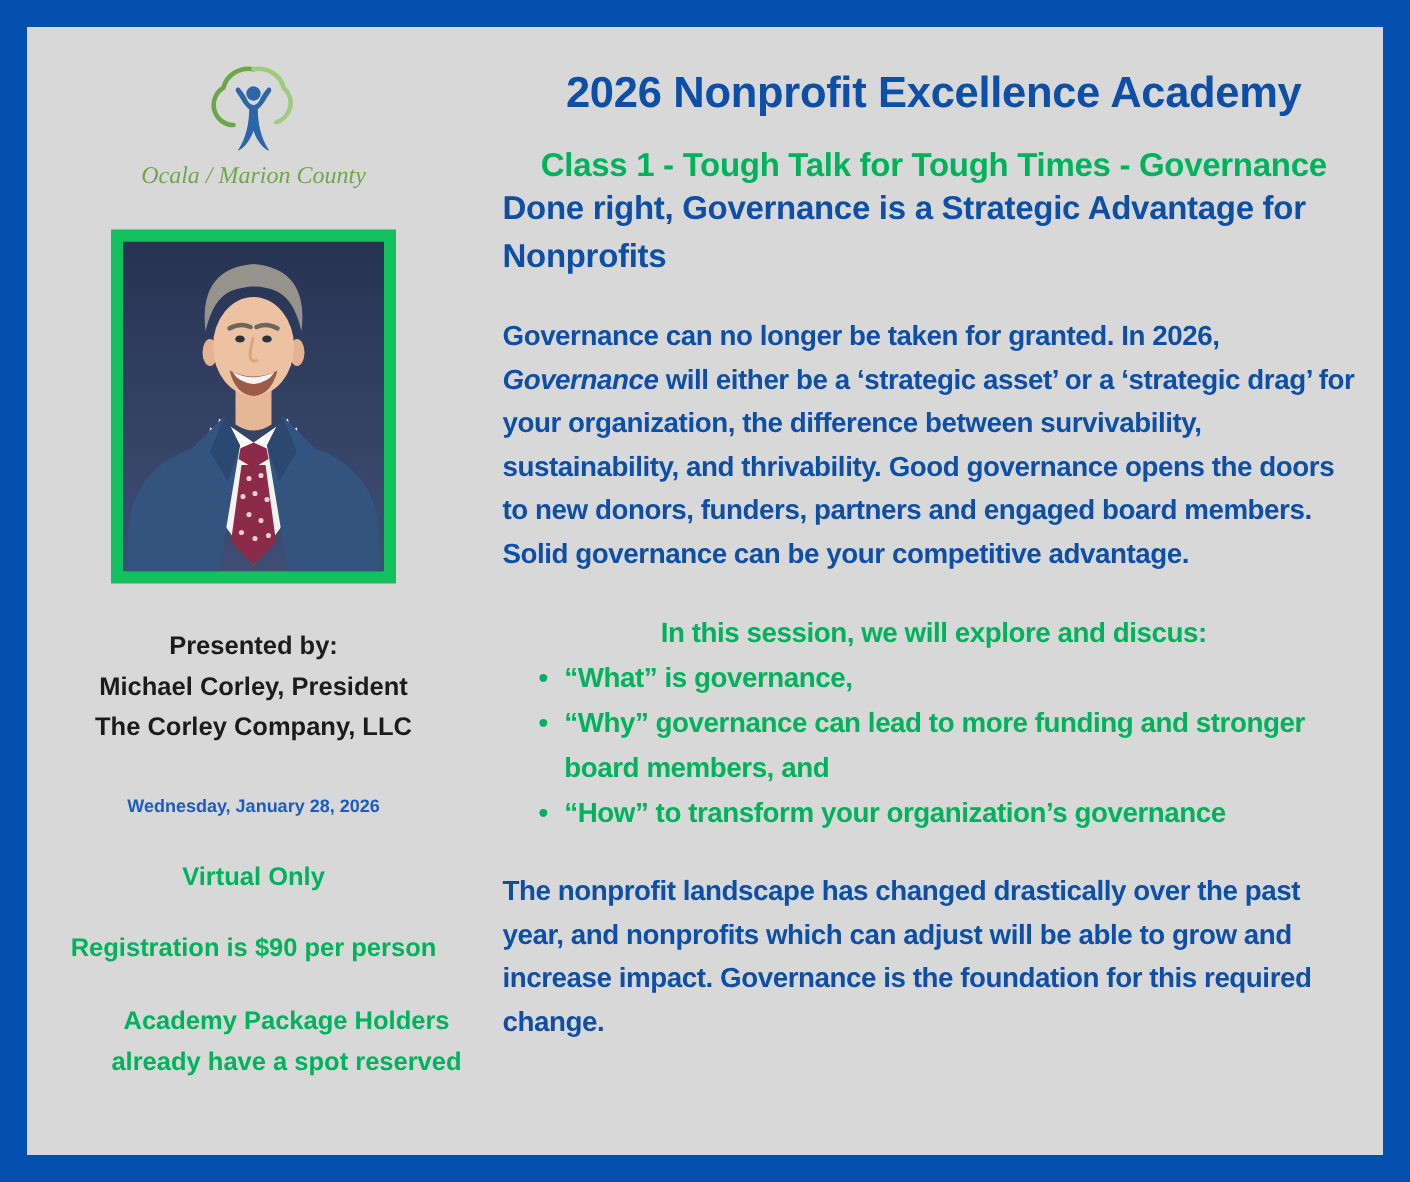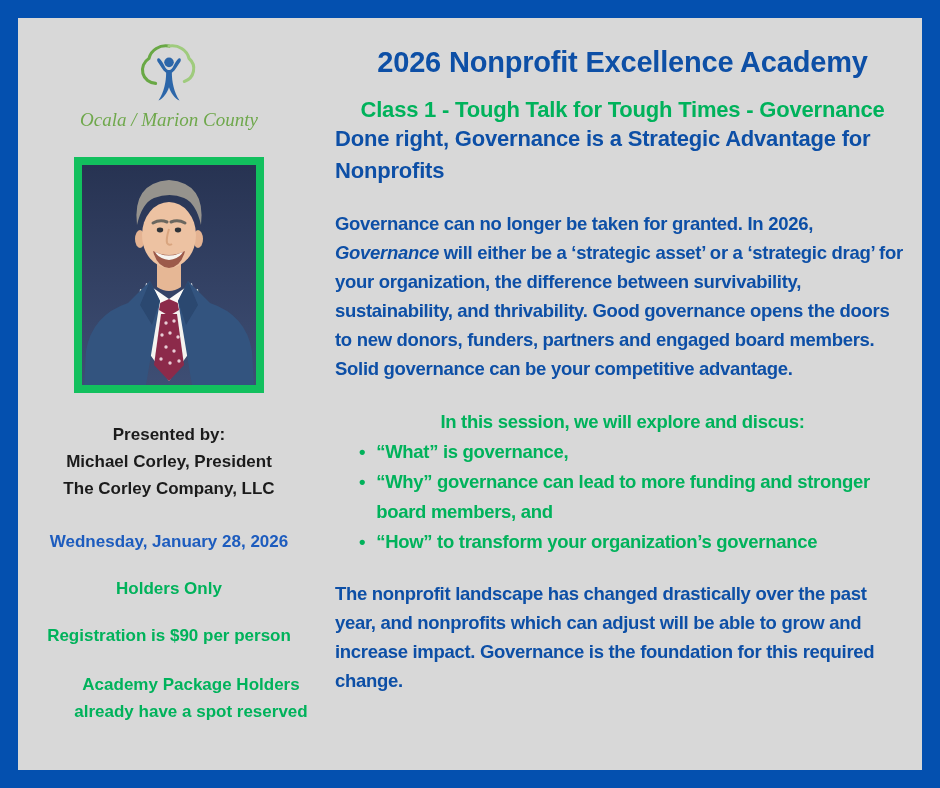--- a/index.html
+++ b/index.html
@@ -22,30 +22,30 @@
   .logo-wordmark {
     font-family:"Liberation Serif", serif;
     font-variant:small-caps;
     font-size:24px; letter-spacing:1px;
     color:#36699f; line-height:1.0;
     border-bottom:2px solid #7fb35a;
     padding:2px 2px 4px 2px;
   }
   .logo-tagline {
     font-family:"Liberation Serif", serif;
-    font-style:italic; font-size:19px;
+    font-style:italic; font-size:16px;
     color:#6fa84c; margin-top:2px;
   }
   .photo-frame {
     width:190px; height:236px; margin:26px auto 0 auto;
     background:#12c05e; padding:8px;
   }
   .photo-frame svg { display:block; }
   .presented { margin-top:28px; font-size:17px; line-height:27px; font-weight:bold; color:#1b1b1b; }
-  .datetime  { margin-top:26px; font-size:17px; line-height:27px; font-weight:bold; color:#1d5cbe; }
+  .datetime  { margin-top:26px; font-size:12px; line-height:27px; font-weight:bold; color:#1d5cbe; }
   .green-note { font-size:17px; line-height:27px; font-weight:bold; color:#00b25b; padding:0 1px; }
   .note-virtual { margin-top:20px; }
   .note-registration { margin-top:20px; }
   .note-package { margin-top:22px;margin-left:44px; }
   
   .right-col {
     flex:1; padding:28px 12px 0 15px; color:#0d4fa6;
   }
   .title {
     font-size:29px; font-weight:bold; text-align:center;
@@ -144,21 +144,21 @@
       <div class="presented">
         <div>Presented by:</div>
         <div>Michael Corley, President</div>
         <div>The Corley Company, LLC</div>
       </div>
 
       <div class="datetime">
         <div>Wednesday, January 28, 2026</div>
       </div>
 
-      <div class="green-note note-virtual">Holders Only</div>
+      <div class="green-note note-virtual">Virtual Only</div>
       <div class="green-note note-registration">Registration is $90 per person</div>
       <div class="green-note note-package">Academy Package Holders already have a spot reserved</div>
     </div>
 
     <div class="right-col">
 
       <div class="title">2026 Nonprofit Excellence Academy</div>
 
       <div class="class-line">Class 1 - Tough Talk for Tough Times - Governance</div>
 

